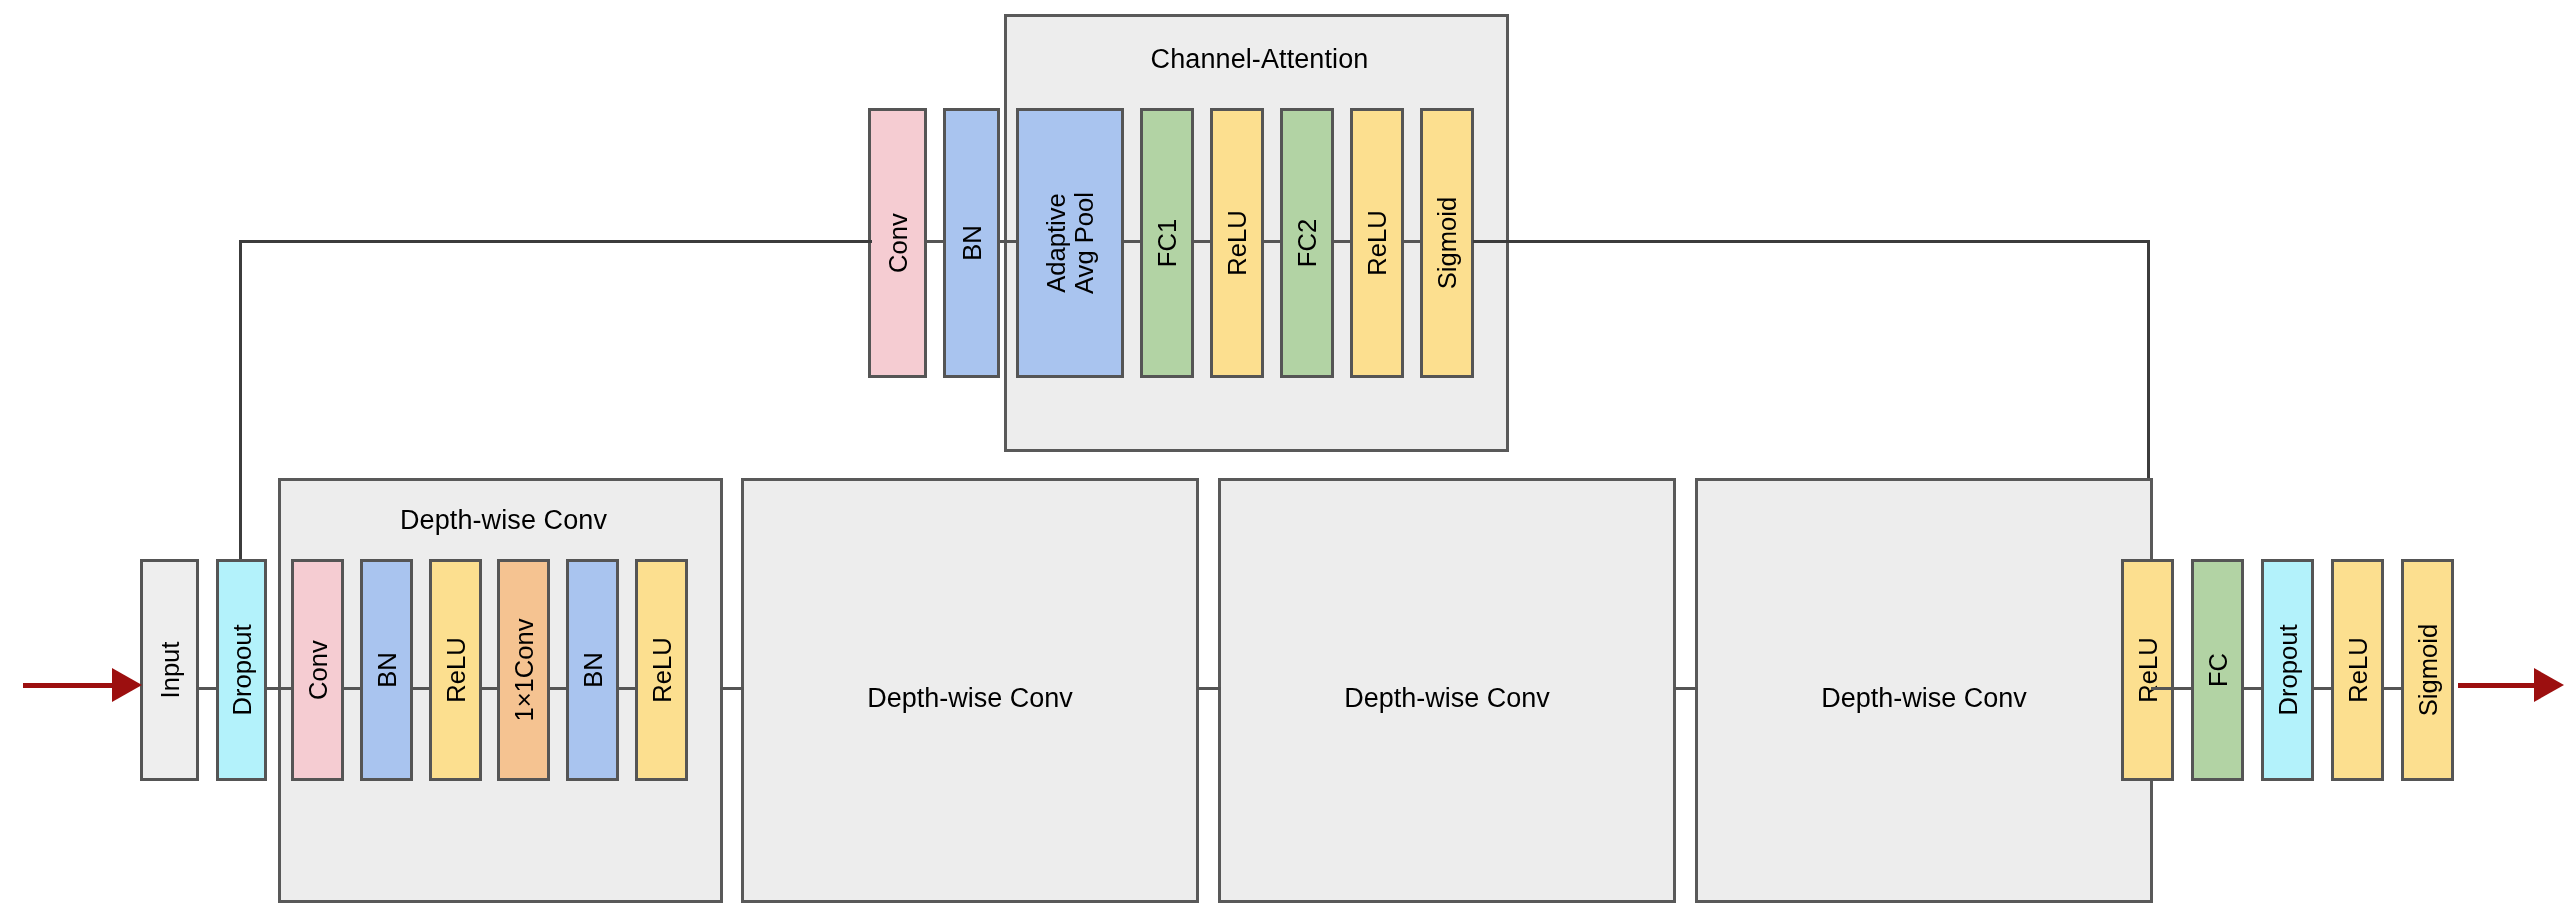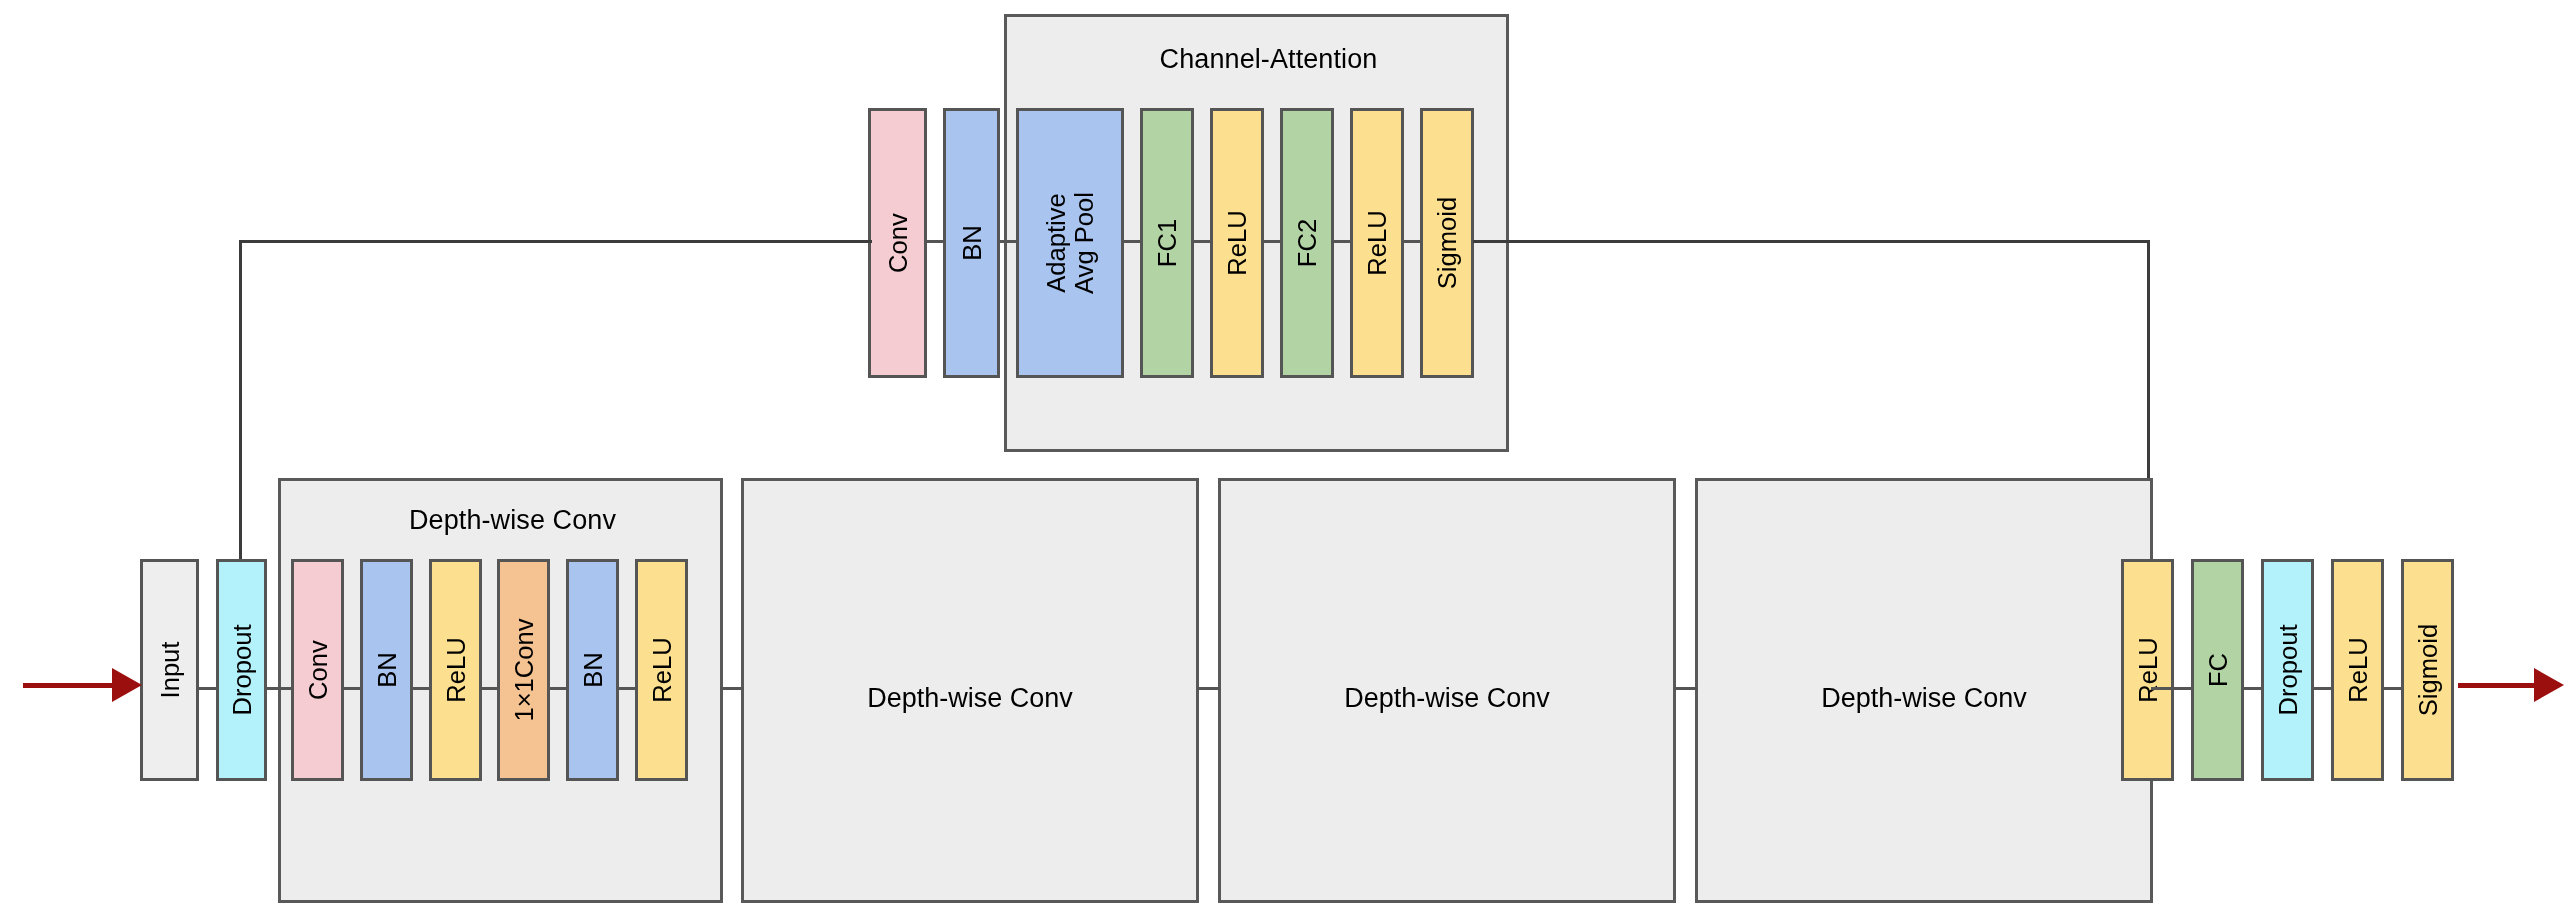--- a/index.html
+++ b/index.html
@@ -4,21 +4,21 @@
 <style>
   html,body{margin:0;padding:0;background:#ffffff;}
   body{width:2576px;height:919px;font-family:"Liberation Sans",sans-serif;overflow:hidden;}
   #stage{position:relative;width:2576px;height:919px;background:#fff;}
 
   
   .node{position:absolute;box-sizing:border-box;border:3.4px solid #555555;background:#eeeeee;}
 
   
   .group{position:absolute;box-sizing:border-box;border:3.4px solid #595959;background:#ededed;}
-  .group-title{position:absolute;left:12px;width:100%;text-align:center;color:#000;font-size:27px;line-height:30px;letter-spacing:0.1px;}
+  .group-title{position:absolute;left:3px;width:100%;text-align:center;color:#000;font-size:27px;line-height:30px;letter-spacing:0.1px;}
   .group-center{position:absolute;left:0;width:100%;text-align:center;color:#000;font-size:27px;line-height:30px;}
 
   
   .vlabel{position:absolute;left:50%;top:50%;
           transform:translate(-50%,-50%) rotate(-90deg);
           transform-origin:center center;
           white-space:nowrap;font-size:25.6px;line-height:27px;color:#000;}
   .vlabel.two{white-space:pre;line-height:28px;text-align:center;}
 
   

